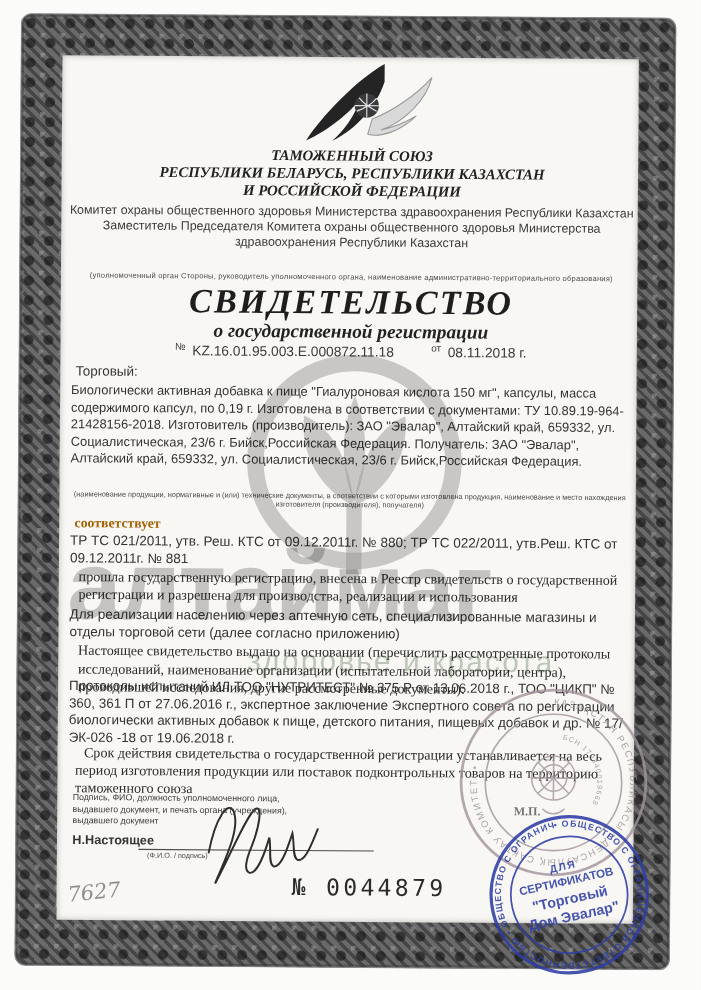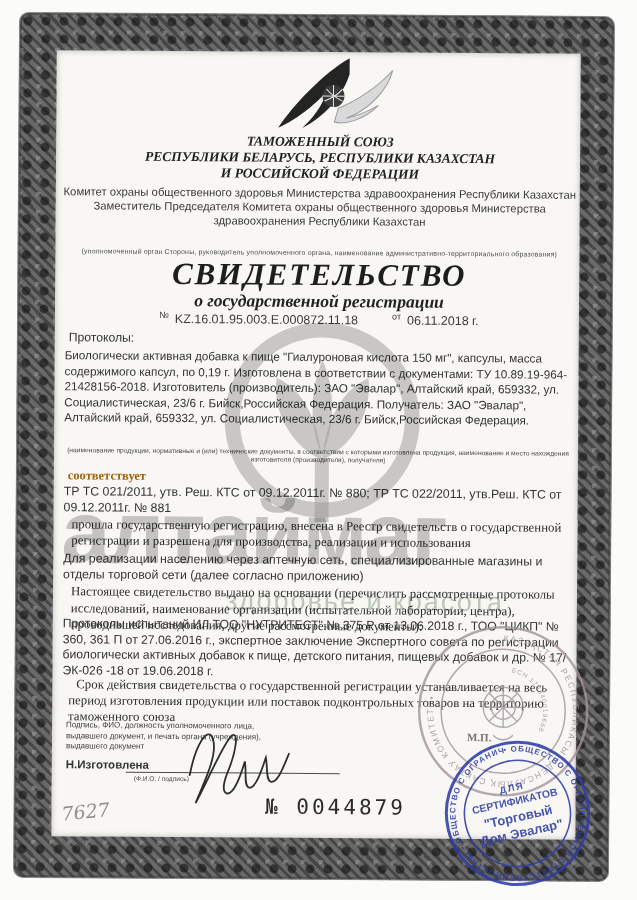--- a/index.html
+++ b/index.html
@@ -110,24 +110,24 @@
   <div class="abs center authority-note">(уполномоченный орган Стороны, руководитель уполномоченного органа, наименование административно-территориального образования)</div>
 
   <div class="abs center doc-title">СВИДЕТЕЛЬСТВО</div>
   <div class="abs center doc-subtitle">о государственной регистрации</div>
 
   <div class="abs number-row">
     <span class="lab">№</span>
     <span>KZ.16.01.95.003.E.000872.11.18</span>
     <span class="gap"></span>
     <span class="lab">от</span>
-    <span>06.11.2018 г.</span>
-  </div>
-
-  <div class="abs product-label">Протоколы:</div>
+    <span>08.11.2018 г.</span>
+  </div>
+
+  <div class="abs product-label">Торговый:</div>
   <div class="abs product-text">Биологически активная добавка к пище "Гиалуроновая кислота 150 мг", капсулы, масса содержимого капсул, по 0,19 г. Изготовлена в соответствии с документами: ТУ 10.89.19-964-21428156-2018. Изготовитель (производитель): ЗАО "Эвалар", Алтайский край, 659332, ул. Социалистическая, 23/6 г. Бийск,Российская Федерация.  Получатель: ЗАО "Эвалар", Алтайский край, 659332, ул. Социалистическая, 23/6 г. Бийск,Российская Федерация.</div>
   <div class="abs center product-note">(наименование продукции, нормативные и (или) технические документы, в соответствии с которыми изготовлена продукция, наименование и место нахождения изготовителя (производителя), получателя)</div>
 
   <div class="abs conforms-label">соответствует</div>
   <div class="abs conforms-text">ТР ТС 021/2011, утв. Реш. КТС от 09.12.2011г. № 880; ТР ТС 022/2011, утв.Реш. КТС от 09.12.2011г. № 881</div>
 
   <div class="abs registration-text">прошла государственную регистрацию, внесена в Реестр свидетельств о государственной регистрации и разрешена для производства, реализации и использования</div>
 
   <div class="abs sale-text">Для реализации населению через аптечную сеть, специализированные магазины и отделы торговой сети (далее согласно приложению)</div>
 
@@ -135,21 +135,21 @@
 
   <div class="abs protocols-text">Протоколы испытаний ИЛ ТОО "НУТРИТЕСТ" № 375 Р от 13.06.2018 г., ТОО "ЦИКП" № 360, 361 П от 27.06.2016 г., экспертное заключение Экспертного совета по регистрации биологически активных добавок к пище, детского питания, пищевых добавок и др. № 17/ЭК-026 -18 от 19.06.2018 г.</div>
 
   <div class="abs validity-text">Срок действия свидетельства о государственной регистрации устанавливается на весь период изготовления продукции или поставок подконтрольных товаров на территорию таможенного союза</div>
 
   <div class="abs sig-note">
     <div>Подпись, ФИО,  должность уполномоченного лица,</div>
     <div>выдавшего документ, и печать органа (учреждения),</div>
     <div>выдавшего документ</div>
   </div>
-  <div class="abs sig-name">Н.Изготовлена</div>
+  <div class="abs sig-name">Н.Настоящее</div>
   <div class="abs sig-line"></div>
   <div class="abs sig-caption">(Ф.И.О. / подпись)</div>
 
   <svg class="abs sig-scribble" width="130" height="95" viewBox="0 0 130 95">
     <path d="M14,64 C20,32 32,14 37,28 C42,44 28,72 20,92 C32,70 48,30 56,24 C63,20 60,40 53,58 C48,70 46,80 51,82 C58,84 65,64 69,50 C71,60 68,74 73,76 C80,78 86,58 90,46 C92,56 90,68 95,70 C102,72 108,54 113,42" stroke="#2e2e2e" stroke-width="1.8" fill="none" stroke-linecap="round"></path>
   </svg>
 
   <div class="abs blank-number">№ 0044879</div>
   <div class="abs handwritten">7627</div>
 

